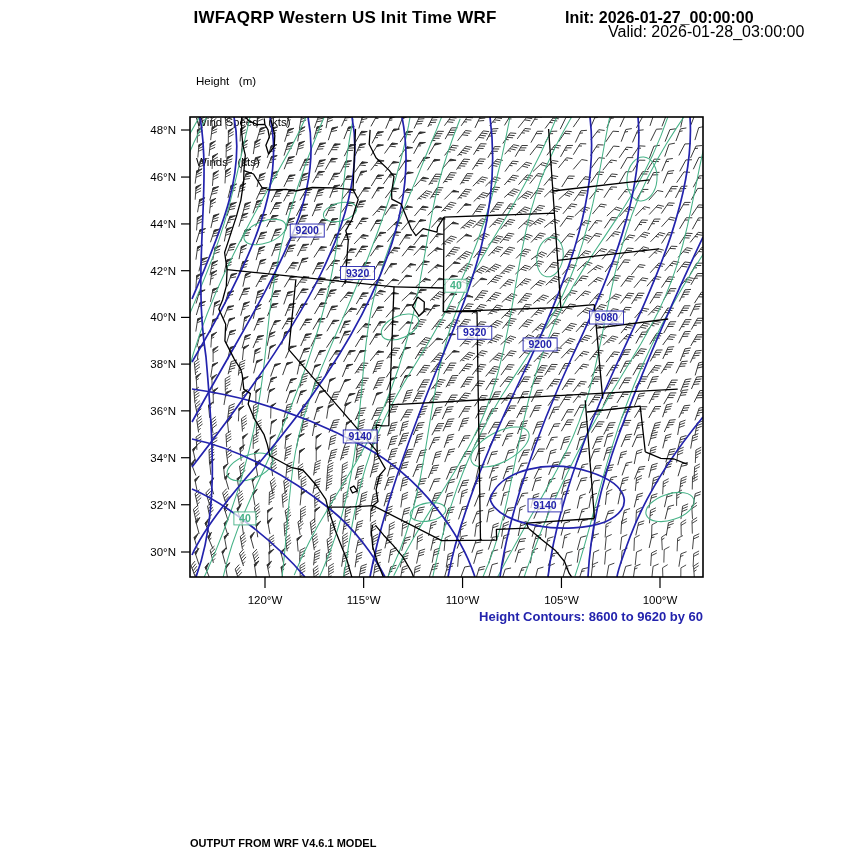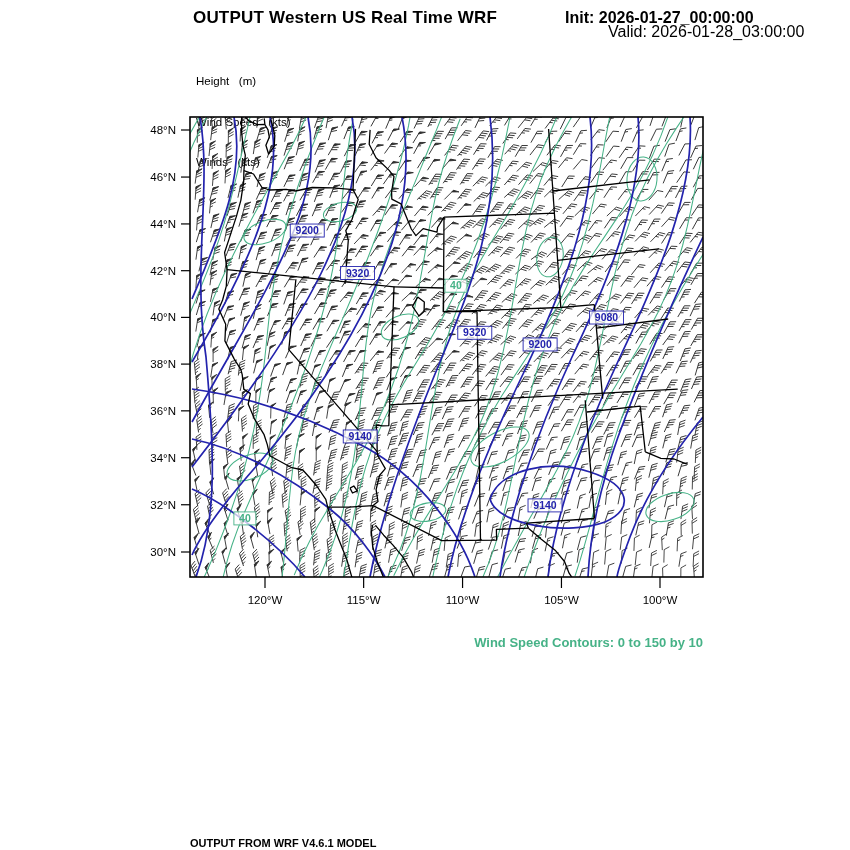--- a/index.html
+++ b/index.html
@@ -15,21 +15,21 @@
   .note{position:absolute;left:0;width:703px;text-align:right;font-size:13px;font-weight:bold;}
   .note1{top:609px;}
   .note2{top:635px;}
   .footer{position:absolute;left:190px;top:810px;font-size:11px;font-weight:bold;line-height:13.5px;white-space:pre;}
 </style>
 </head>
 <body>
 
 <div class="page">
 
-  <div class="title">OUTPUT Western US Real Time WRF</div>
+  <div class="title">IWFAQRP Western US Init Time WRF</div>
 
   <div class="times">
     <div class="init">Init: 2026-01-27_00:00:00</div>
     <div class="valid">Valid: 2026-01-28_03:00:00</div>
   </div>
 
   <div class="legend">
     <div>Height   (m)</div>
     <div>Wind Speed   (kts)</div>
     <div>Winds   (kts)</div>
@@ -1330,20 +1330,20 @@
         <text x="173.64108184295836" y="487" text-anchor="middle" font-size="11.5" font-family="&quot;Liberation Sans&quot;,sans-serif" stroke="none" fill="#000">115°W</text>
         <line x1="272.5622095746257" y1="460" x2="272.5622095746257" y2="471"></line>
         <text x="272.5622095746257" y="487" text-anchor="middle" font-size="11.5" font-family="&quot;Liberation Sans&quot;,sans-serif" stroke="none" fill="#000">110°W</text>
         <line x1="371.4522080382269" y1="460" x2="371.4522080382269" y2="471"></line>
         <text x="371.4522080382269" y="487" text-anchor="middle" font-size="11.5" font-family="&quot;Liberation Sans&quot;,sans-serif" stroke="none" fill="#000">105°W</text>
         <line x1="470" y1="460" x2="470" y2="471"></line>
         <text x="470" y="487" text-anchor="middle" font-size="11.5" font-family="&quot;Liberation Sans&quot;,sans-serif" stroke="none" fill="#000">100°W</text>
       </g>
     </svg>
 
-  <div class="note note2" style="color: rgb(70, 178, 135);">Wind Speed Contours: 0 to 150 by 10</div>
+  <div class="note note1" style="color: rgb(35, 35, 173);">Height Contours: 8600 to 9620 by 60</div>
 
   <div class="footer">
     <div>OUTPUT FROM WRF V4.6.1 MODEL</div>
     
   </div>
 
 </div>
 
 </body></html>

